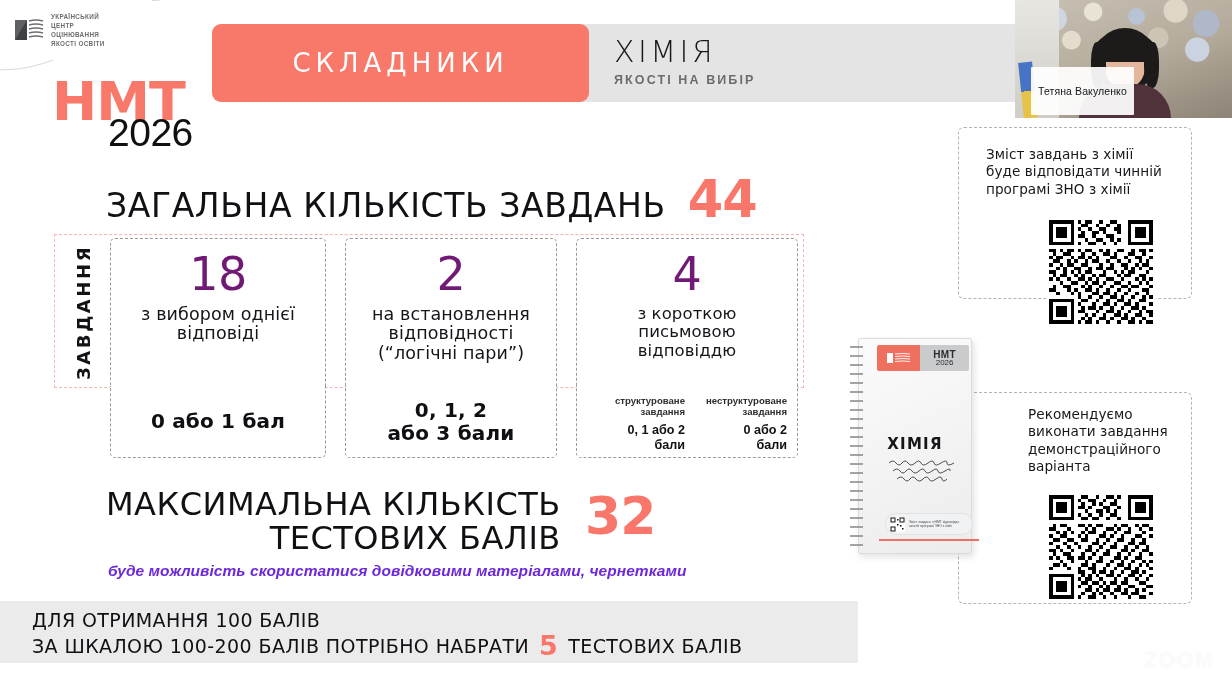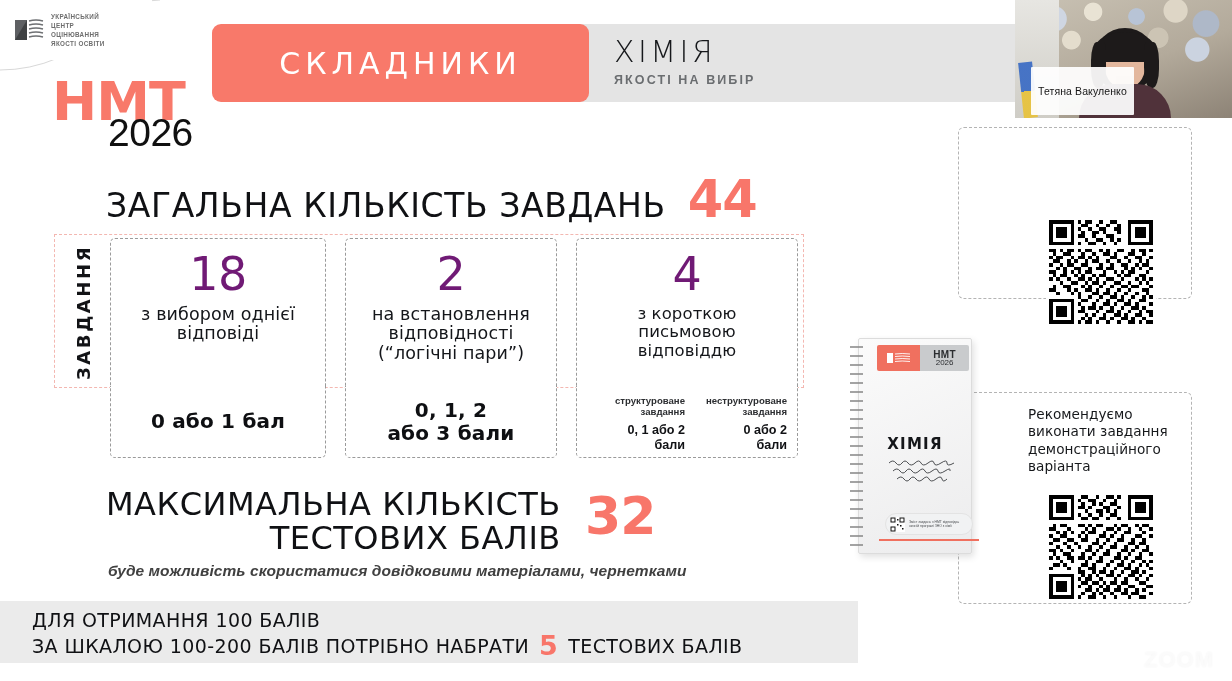--- a/index.html
+++ b/index.html
@@ -49,21 +49,21 @@
     position: absolute; left: 560px; top: 24px;
     width: 456px; height: 78px; background: #e4e4e4; z-index: 1;
   }
   .hdr-pill {
     position: absolute; left: 212px; top: 24px;
     width: 377px; height: 78px;
     background: #F8796A; border-radius: 9px;
     display: flex; align-items: center; justify-content: center; z-index: 2;
   }
   .hdr-pill-label {
-    color: #fff; font-size: 30px; font-weight: 400;
+    color: #fff; font-size: 26px; font-weight: 400;
     letter-spacing: 5px; text-transform: uppercase;
     font-family: "DejaVu Sans", sans-serif;
   }
   .hdr-subject {
     position: absolute; left: 614px; top: 36px; z-index: 3;
   }
   .hdr-subject-name {
     font-size: 30px; font-weight: 300; color: #16181b;
     letter-spacing: 3.4px; line-height: 1.05;
     font-family: "DejaVu Sans", sans-serif;
@@ -200,21 +200,21 @@
     text-align: right;
   }
   .max-num {
     position: absolute; left: 585px; top: 494px;
     font-size: 52px; font-weight: 800; color: #F8766A; line-height: .85;
     letter-spacing: -1px; z-index: 3;
     font-family: "DejaVu Sans", sans-serif;
   }
   .max-note {
     position: absolute; left: 108px; top: 562px; z-index: 3;
-    font-size: 15.5px; font-weight: 700; font-style: italic; color: #404040;
+    font-size: 15.5px; font-weight: 700; font-style: italic; color: #6d28d9;
     letter-spacing: .05px;
   }
 
   
   .footer {
     position: absolute; left: 0; top: 601px; width: 858px; height: 62px;
     background: #ebebeb; z-index: 3;
   }
   .footer-l1 {
     position: absolute; left: 32px; top: 8px;
@@ -485,20 +485,23 @@
           <path d="M2 167 H15"></path>
           <path d="M2 176 H15"></path>
         <path d="M2 185 H15"></path>
           <path d="M2 194 H15"></path>
           <path d="M2 203 H15"></path>
       </g>
     </svg>
   </div>
 
   <div class="info-card" style="left:958px; top:127px; width:234px; height:172px;"></div>
+  <div class="info-text" style="left:986px; top:146px; width:200px; white-space:pre-line;">Зміст завдань з хімії
+буде відповідати чинній
+програмі ЗНО з хімії</div>
   <div class="qr" style="left:1046px; top:217px;">
     <svg width="104" height="104" viewBox="0 0 29 29" shape-rendering="crispEdges">
       <rect width="29" height="29" fill="#fff"></rect>
       <g fill="#000">
         <rect x="0" y="0" width="7" height="1"></rect>
           <rect x="0" y="6" width="7" height="1"></rect>
         <rect x="0" y="0" width="1" height="7"></rect>
           <rect x="6" y="0" width="1" height="7"></rect>
         <rect x="2" y="2" width="3" height="3"></rect>
         <rect x="22" y="0" width="7" height="1"></rect>

